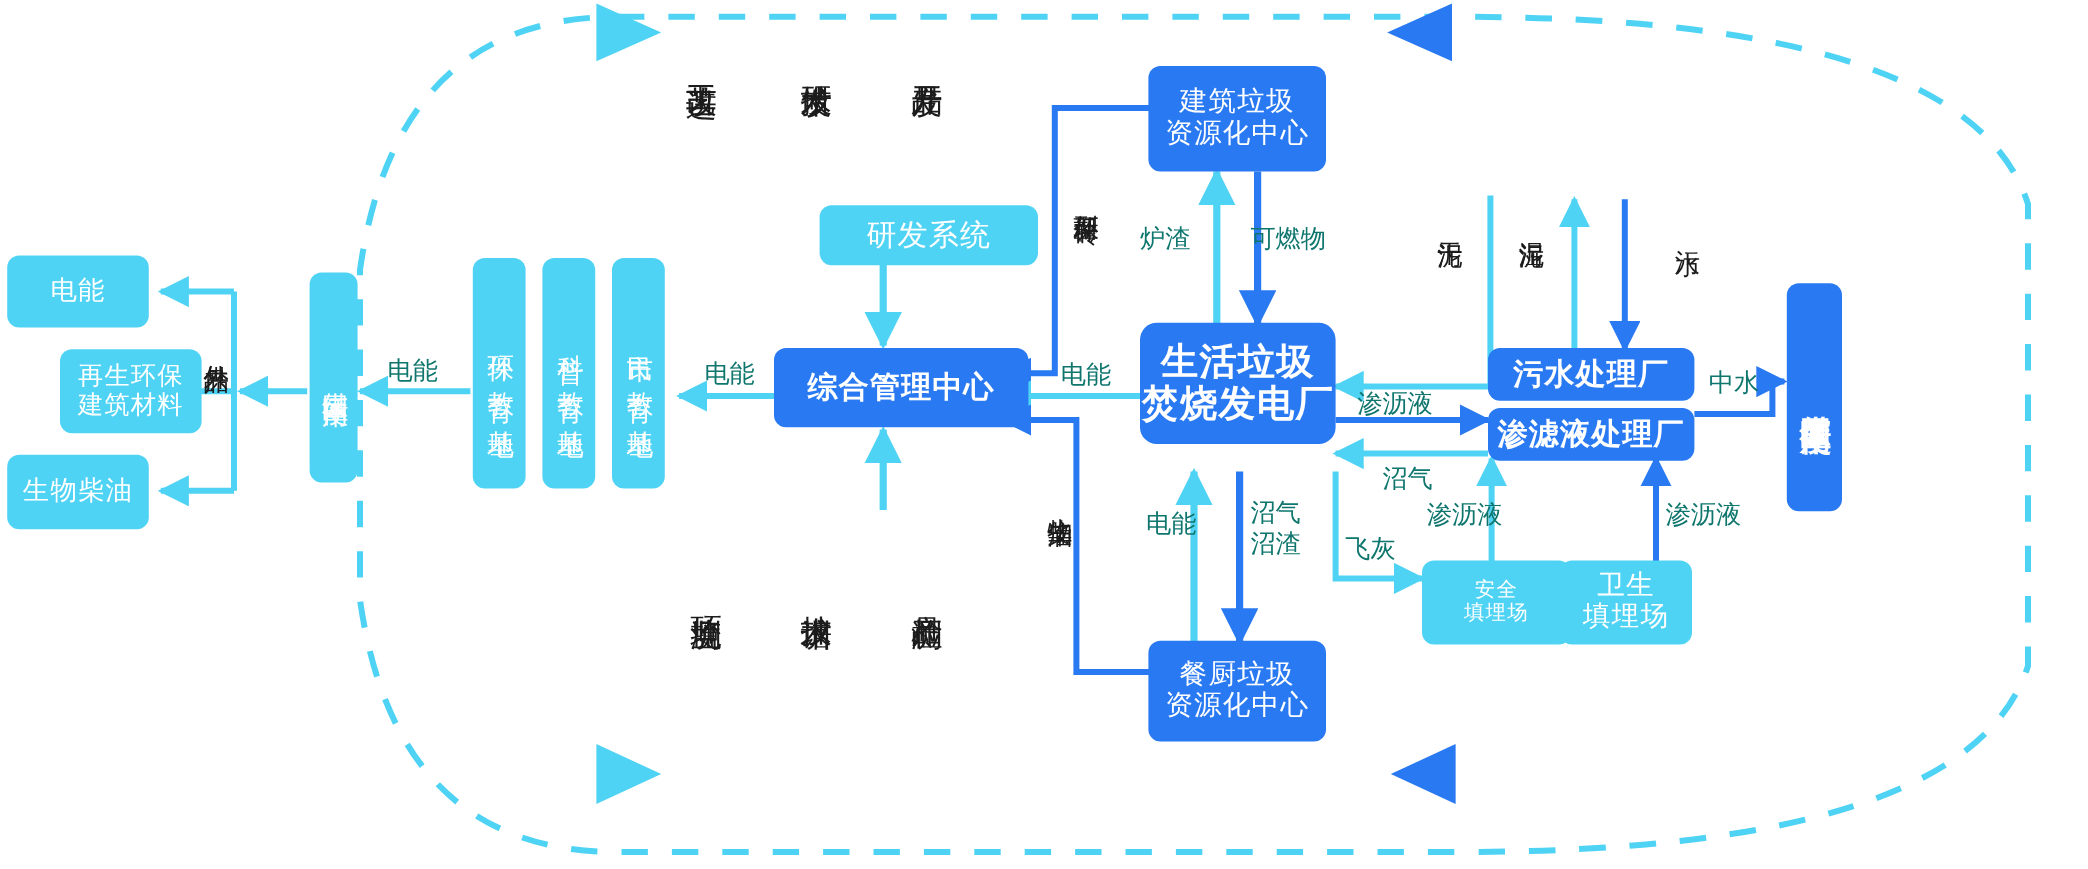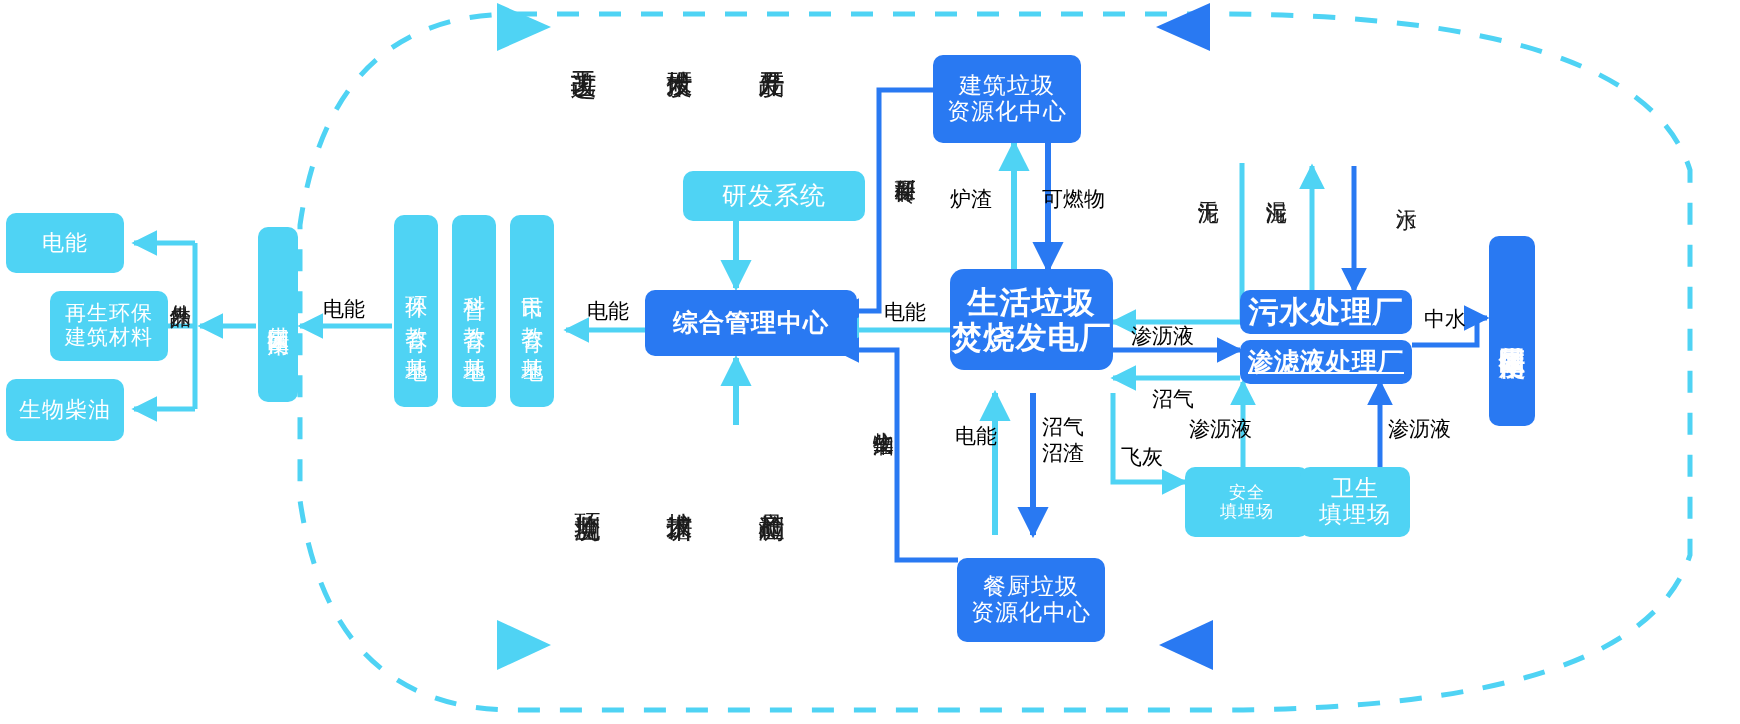--- a/index.html
+++ b/index.html
@@ -5,21 +5,21 @@
   html,body{margin:0;padding:0;background:#fff;}
   body{font-family:"DejaVu Sans","Liberation Sans",sans-serif;}
   #stage{position:relative;width:1740px;height:724px;background:#fff;overflow:hidden;}
   #svgLayer{position:absolute;left:0;top:0;width:1740px;height:724px;}
   .box{position:absolute;box-sizing:border-box;display:flex;align-items:center;justify-content:center;
        text-align:center;border-radius:10px;color:#fff;line-height:1.12;letter-spacing:1px;}
   .lt{background:#4FD3F4;}
   .dk{background:#2979F2;}
   .dk b,.bold{font-weight:bold;}
   .vert{writing-mode:vertical-rl;text-orientation:upright;letter-spacing:2px;}
-  .lbl{position:absolute;color:#000000;font-size:21px;line-height:1.1;white-space:pre;}
+  .lbl{position:absolute;color:#0f766e;font-size:21px;line-height:1.1;white-space:pre;}
   .lblv{position:absolute;color:#1c1c1c;font-size:21px;writing-mode:vertical-rl;text-orientation:upright;
         letter-spacing:1px;line-height:1.15;}
 </style>
 </head>
 <body>
 
 <div id="stage">
 
   <svg id="svgLayer" viewBox="0 0 1740 724" xmlns="http://www.w3.org/2000/svg">
     <defs>
@@ -123,41 +123,41 @@
 
   <div class="box lt" style="left:645px;top:171px;width:182px;height:50px;font-size:25px;margin-left:38px;">
     <span>研发系统</span>
   </div>
 
   <div class="box dk bold" style="left:645px;top:290px;width:212px;height:66px;font-size:25px;">
     <span>综合管理中心</span>
   </div>
 
 
-  <div class="box dk" style="left:933px;top:55px;width:148px;height:88px;font-size:23px;white-space:pre;">
+  <div class="box dk" style="left:957px;top:55px;width:148px;height:88px;font-size:23px;white-space:pre;">
     <span>建筑垃圾
 资源化中心</span>
   </div>
 
   <div class="box dk bold" style="left:950px;top:269px;width:163px;height:101px;font-size:31px;white-space:pre;border-radius:14px;text-align:center;">
     <span>生活垃圾
 焚烧发电厂</span>
   </div>
 
-  <div class="box dk" style="left:957px;top:534px;width:148px;height:84px;font-size:23px;white-space:pre;margin-top:24px;">
+  <div class="box dk" style="left:957px;top:534px;width:148px;height:84px;font-size:23px;white-space:pre;">
     <span>餐厨垃圾
 资源化中心</span>
   </div>
 
 
-  <div class="box dk bold" style="left:1240px;top:290px;width:172px;height:44px;font-size:30px;align-items:center;">
+  <div class="box dk bold" style="left:1240px;top:290px;width:172px;height:44px;font-size:25px;align-items:center;">
     <span>污水处理厂</span>
   </div>
 
-  <div class="box dk bold" style="left:1240px;top:340px;width:172px;height:44px;font-size:25px;text-decoration:underline;">
+  <div class="box dk bold" style="left:1240px;top:340px;width:172px;height:44px;font-size:25px;">
     <span>渗滤液处理厂</span>
   </div>
 
   <div class="box lt" style="left:1185px;top:467px;width:124px;height:70px;font-size:17px;white-space:pre;">
     <span>安全
 填埋场</span>
   </div>
   <div class="box lt" style="left:1300px;top:467px;width:110px;height:70px;font-size:23px;white-space:pre;">
     <span>卫生
 填埋场</span>

